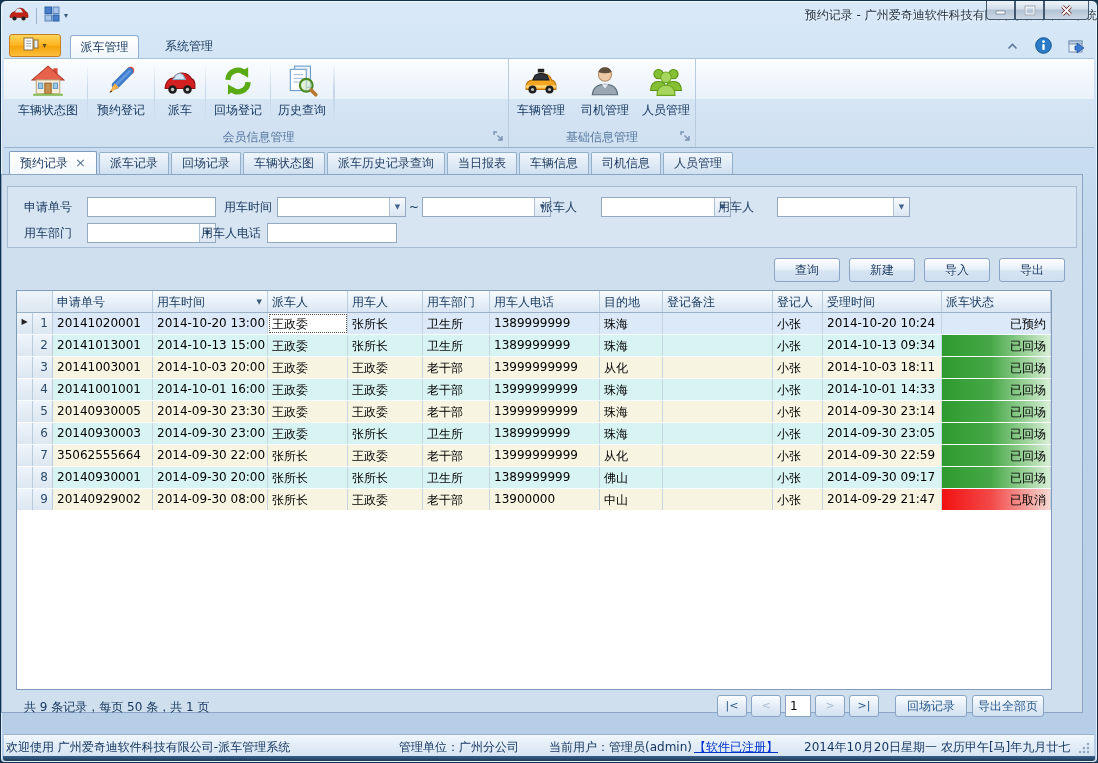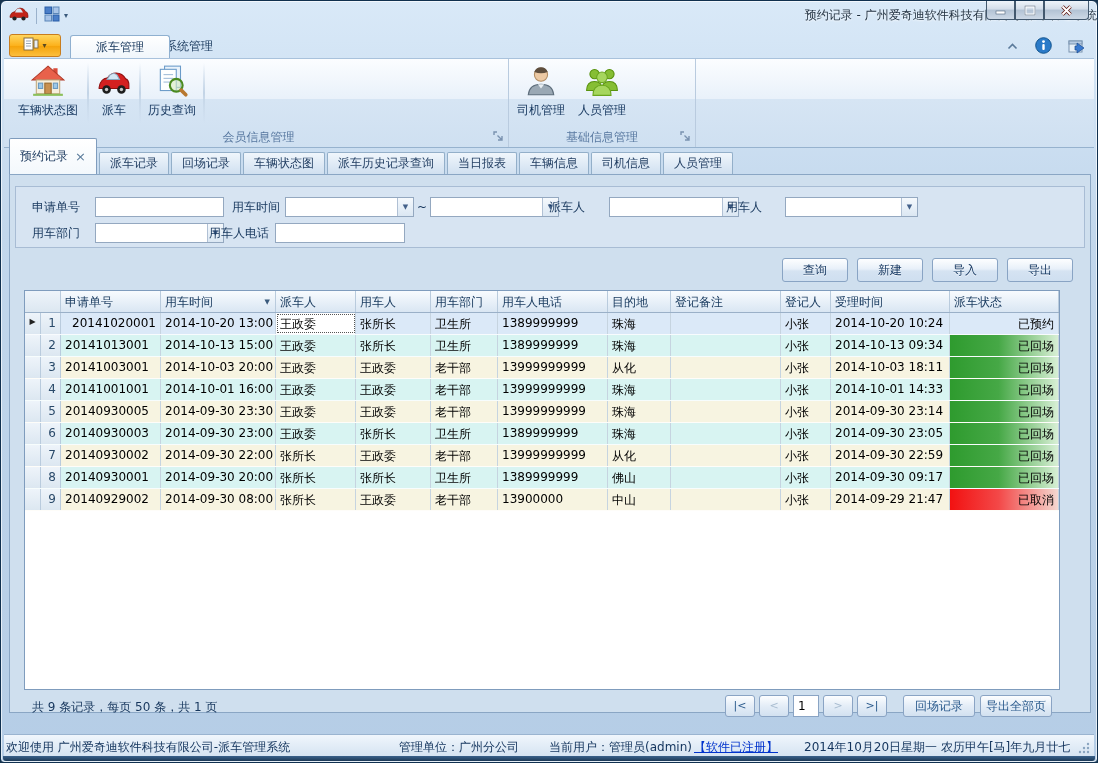--- a/index.html
+++ b/index.html
@@ -45,25 +45,25 @@
   .rsep { width:1px; margin:4px 0; background:linear-gradient(rgba(201,217,234,0),#c3d4e6,rgba(201,217,234,0)); }
   .rgroup-footer { position:absolute; left:0; right:0; bottom:1px; height:17px; text-align:center;
                    color:#5878a0; line-height:16px; }
   .launcher { position:absolute; right:3px; bottom:3px; width:13px; height:13px; cursor:pointer; }
 
   
   .doc-tabstrip { position:absolute; left:8px; right:8px; top:150px; height:23px; display:flex; align-items:flex-end; }
   .dtab { height:22px; margin-right:2px; padding:0 10px; display:flex; align-items:center; gap:7px;
           background:linear-gradient(#f0f6fc,#d0e0f0); border:1px solid #93afc9; border-bottom:none;
           border-radius:2px 2px 0 0; color:#1d3a5f; cursor:pointer; white-space:nowrap; }
-  .dtab.active { height:36px; background:linear-gradient(#ffffff,#f3f8fc); border-color:#7f9cbd; z-index:3;margin-top:20px; }
+  .dtab.active { height:23px; background:linear-gradient(#ffffff,#f3f8fc); border-color:#7f9cbd; z-index:3;margin-top:20px; }
   .tab-close { color:#5a7a9a; font-size:13px; line-height:10px; cursor:pointer; }
 
   
-  .content { position:absolute; left:8px; top:173px; width:1082px; height:539px;
+  .content { position:absolute; left:0; top:173px; width:1082px; height:539px;
              border:1px solid #8aa6c4; background:#cfdfee; }
   .search-panel { position:absolute; left:5px; top:11px; width:1070px; height:62px;
                   border:1px solid #a8bcd4; background:#d7e4f2; }
   .flabel { position:absolute; height:20px; line-height:20px; color:#16365c; text-align:right; white-space:nowrap; }
   .tinput { position:absolute; height:20px; border:1px solid #94a8c0; background:#fff; padding:0 3px;
             font:12px "DejaVu Sans","Liberation Sans",sans-serif; color:#000; }
   .combo { position:absolute; height:20px; border:1px solid #94a8c0; background:#fff; cursor:pointer; }
   .combo .arrow { position:absolute; right:0; top:0; bottom:0; width:16px; border-left:1px solid #b0c0d4;
                   background:linear-gradient(#f5f9fd,#dbe7f3); display:flex; align-items:center;
                   justify-content:center; font-size:7px; color:#44618a; }
@@ -161,21 +161,21 @@
     <div class="app-button">
       <span><svg width="16" height="14">
             <rect x="1" y="1" width="9" height="12" fill="#fdfdfd" stroke="#8a7040"></rect>
             <line x1="3" y1="4" x2="8" y2="4" stroke="#9aa8b8"></line>
             <line x1="3" y1="6.5" x2="8" y2="6.5" stroke="#9aa8b8"></line>
             <line x1="3" y1="9" x2="8" y2="9" stroke="#9aa8b8"></line>
             <rect x="11" y="3" width="4" height="8" fill="#e8eef6" stroke="#8a7040"></rect>
           </svg></span>
       <span style="font-size:8px;color:#5a4a20;">▾</span>
     </div>
-    <div class="rtab active" style="left:66px;width:100px;">派车管理</div>
+    <div class="rtab active" style="left:66px;width:69px;">派车管理</div>
     <div class="rtab" style="left:146px;width:78px;">系统管理</div>
     <div class="ribbon-right">
       <span><svg width="13" height="9">
             <path d="M2.5 6.5 L6.5 2.5 L10.5 6.5" fill="none" stroke="#5a7a9a" stroke-width="1.6"></path>
           </svg></span>
       <span><svg width="17" height="17">
             <circle cx="8.5" cy="8.5" r="7.8" fill="#2a7ac8" stroke="#14558e"></circle>
             <circle cx="8.5" cy="4.6" r="1.4" fill="#fff"></circle>
             <rect x="7.3" y="7" width="2.4" height="6" rx="1" fill="#fff"></rect>
           </svg></span>
@@ -198,35 +198,58 @@
                 <rect x="5" y="15" width="22" height="13" fill="#f7efdc" stroke="#c0a87e"></rect>
                 <rect x="13" y="18" width="6" height="10" fill="#c89050" stroke="#96682e"></rect>
                 <rect x="7" y="18" width="4" height="5" fill="#9cc8e8" stroke="#6898c0"></rect>
                 <rect x="21" y="18" width="4" height="5" fill="#9cc8e8" stroke="#6898c0"></rect>
                 <rect x="2" y="28" width="28" height="2" fill="#8cc05a"></rect>
               </svg>
             </span>
           <span class="rlabel">车辆状态图</span>
         </div>
           <i class="rsep"></i>
+        <div class="rbtn" style="width:66px">
+          <span class="ricon">
+              <svg width="34" height="34" viewBox="0 0 32 32">
+                <circle cx="25" cy="6" r="3.4" fill="#e84c3d"></circle>
+                <line x1="24" y1="7" x2="11" y2="20" stroke="#3a78c8" stroke-width="7" stroke-linecap="round"></line>
+                <line x1="24" y1="7" x2="12" y2="19" stroke="#5e96e0" stroke-width="3" stroke-linecap="round"></line>
+                <polygon points="10,18 14,22 5,27" fill="#f5b04a"></polygon>
+                <polygon points="6.8,24.8 5,27 7.8,26" fill="#4a3014"></polygon>
+              </svg>
+            </span>
+          <span class="rlabel">预约登记</span>
+        </div>
           <i class="rsep"></i>
         <div class="rbtn" style="width:50px">
           <span class="ricon">
               <svg width="34" height="34" viewBox="0 0 32 32">
                 <path d="M2 22 q1-8 8-9 q3-4.5 8-4.5 q6 0 9 5.5 q3 1 3 6 v3 H2 Z" fill="#d42020" stroke="#8e0f0f"></path>
                 <path d="M12 10.5 q4-3 7 0 l2.2 4 H9.5 Z" fill="#d3e7f5" stroke="#8aa8c0"></path>
                 <circle cx="9" cy="24" r="4" fill="#1e1e1e"></circle>
                 <circle cx="23" cy="24" r="4" fill="#1e1e1e"></circle>
                 <circle cx="9" cy="24" r="1.6" fill="#c8c8c8"></circle>
                 <circle cx="23" cy="24" r="1.6" fill="#c8c8c8"></circle>
               </svg>
             </span>
           <span class="rlabel">派车</span>
         </div>
           <i class="rsep"></i>
+        <div class="rbtn" style="width:64px">
+          <span class="ricon">
+              <svg width="34" height="34" viewBox="0 0 32 32">
+                <path d="M6.5 15 a9.5 9.5 0 0 1 16-6.5" stroke="#5aaa14" stroke-width="5" fill="none"></path>
+                <polygon points="25.5,3 25.5,13 17.5,8" fill="#5aaa14"></polygon>
+                <path d="M25.5 17 a9.5 9.5 0 0 1 -16 6.5" stroke="#5aaa14" stroke-width="5" fill="none"></path>
+                <polygon points="6.5,29 6.5,19 14.5,24" fill="#5aaa14"></polygon>
+              </svg>
+            </span>
+          <span class="rlabel">回场登记</span>
+        </div>
           <i class="rsep"></i>
         <div class="rbtn" style="width:62px">
           <span class="ricon">
               <svg width="34" height="34" viewBox="0 0 32 32">
                 <rect x="9" y="2" width="15" height="20" fill="#eaf3fb" stroke="#6a9ac8"></rect>
                 <rect x="5" y="5" width="15" height="20" fill="#ffffff" stroke="#6a9ac8"></rect>
                 <line x1="8" y1="10" x2="17" y2="10" stroke="#a0bcd8"></line>
                 <line x1="8" y1="13.5" x2="17" y2="13.5" stroke="#a0bcd8"></line>
                 <line x1="8" y1="17" x2="14" y2="17" stroke="#a0bcd8"></line>
                 <circle cx="20" cy="20" r="6" fill="#d2e8c0" fill-opacity=".6" stroke="#4a8a20" stroke-width="2"></circle>
@@ -241,20 +264,35 @@
       <div class="rgroup-footer">
         <span>会员信息管理</span>
         <span class="launcher"><svg width="13" height="13">
               <path d="M2 5 V2 H5" fill="none" stroke="#7a92b0" stroke-width="1.4"></path>
               <path d="M5.5 5.5 L10 10 M10 6 V10 H6" fill="none" stroke="#7a92b0" stroke-width="1.4"></path>
             </svg></span>
       </div>
     </div>
     <div class="rgroup" style="left:505px;width:187px;">
       <div class="rbuttons">
+        <div class="rbtn" style="width:64px">
+          <span class="ricon">
+              <svg width="34" height="34" viewBox="0 0 32 32">
+                <rect x="13" y="4.5" width="6" height="3.5" fill="#222"></rect>
+                <path d="M2 21 q0-5 6-6 q3-6 9-6 q7 0 9 6 q4 1 4 6 v3 H2 Z" fill="#f5a623" stroke="#b87408"></path>
+                <path d="M10.5 10.5 q5-3 11 0 l2 4.5 H8.5 Z" fill="#30343a" stroke="#14181e"></path>
+                <rect x="2" y="20" width="28" height="2.4" fill="#ffd676"></rect>
+                <circle cx="8" cy="24" r="3.8" fill="#1e1e1e"></circle>
+                <circle cx="24" cy="24" r="3.8" fill="#1e1e1e"></circle>
+                <circle cx="8" cy="24" r="1.5" fill="#bbb"></circle>
+                <circle cx="24" cy="24" r="1.5" fill="#bbb"></circle>
+              </svg>
+            </span>
+          <span class="rlabel">车辆管理</span>
+        </div>
         <div class="rbtn" style="width:64px">
           <span class="ricon">
               <svg width="34" height="34" viewBox="0 0 32 32">
                 <path d="M4 29 q1-10 12-10 q11 0 12 10 Z" fill="#9aa8b4" stroke="#5e6e7c"></path>
                 <path d="M13 19 l3 4 3-4 Z" fill="#e8eef2"></path>
                 <circle cx="16" cy="10" r="6.2" fill="#ecc9a4" stroke="#b08c64"></circle>
                 <path d="M16 3 a6.6 6.6 0 0 1 6.3 4.6 q-6.3 2.2 -12.6 0 A6.6 6.6 0 0 1 16 3 Z" fill="#5e4e3e"></path>
               </svg>
             </span>
           <span class="rlabel">司机管理</span>
@@ -365,21 +403,21 @@
           <div class="gh" style="width: 63px;">目的地</div>
           <div class="gh" style="width: 110px;">登记备注</div>
           <div class="gh" style="width: 50px;">登记人</div>
           <div class="gh" style="width: 119px;">受理时间</div>
           <div class="gh" style="width: 109px;">派车状态</div>
         </div>
       <div id="grid-body">
           <div class="grow sel">
             <div class="gc rowhead" style="width: 16px; text-align: center; padding: 0px;"><span class="arrowglyph">▶</span></div>
             <div class="gc rowhead num" style="width: 20px;">1</div>
-            <div class="gc" style="width: 100px; text-align: right;">20141020001</div>
+            <div class="gc" style="width: 100px;">20141020001</div>
             <div class="gc" style="width: 115px;">2014-10-20 13:00</div>
             <div class="gc focus" style="width: 80px;">王政委</div>
             <div class="gc" style="width: 75px;">张所长</div>
             <div class="gc" style="width: 67px;">卫生所</div>
             <div class="gc" style="width: 110px;">1389999999</div>
             <div class="gc" style="width: 63px;">珠海</div>
             <div class="gc" style="width: 110px;"></div>
             <div class="gc" style="width: 50px;">小张</div>
             <div class="gc" style="width: 119px;">2014-10-20 10:24</div>
             <div class="gc status" style="width: 109px;">已预约</div>
@@ -455,21 +493,21 @@
             <div class="gc" style="width: 110px;">1389999999</div>
             <div class="gc" style="width: 63px;">珠海</div>
             <div class="gc" style="width: 110px;"></div>
             <div class="gc" style="width: 50px;">小张</div>
             <div class="gc" style="width: 119px;">2014-09-30 23:05</div>
             <div class="gc status bar-green" style="width: 109px;">已回场</div>
           </div>
           <div class="grow cream">
             <div class="gc rowhead" style="width: 16px; text-align: center; padding: 0px;"></div>
             <div class="gc rowhead num" style="width: 20px;">7</div>
-            <div class="gc" style="width: 100px;">20140930002</div>
+            <div class="gc" style="width: 100px;">35062555664</div>
             <div class="gc" style="width: 115px;">2014-09-30 22:00</div>
             <div class="gc" style="width: 80px;">张所长</div>
             <div class="gc" style="width: 75px;">王政委</div>
             <div class="gc" style="width: 67px;">老干部</div>
             <div class="gc" style="width: 110px;">13999999999</div>
             <div class="gc" style="width: 63px;">从化</div>
             <div class="gc" style="width: 110px;"></div>
             <div class="gc" style="width: 50px;">小张</div>
             <div class="gc" style="width: 119px;">2014-09-30 22:59</div>
             <div class="gc status bar-green" style="width: 109px;">已回场</div>

